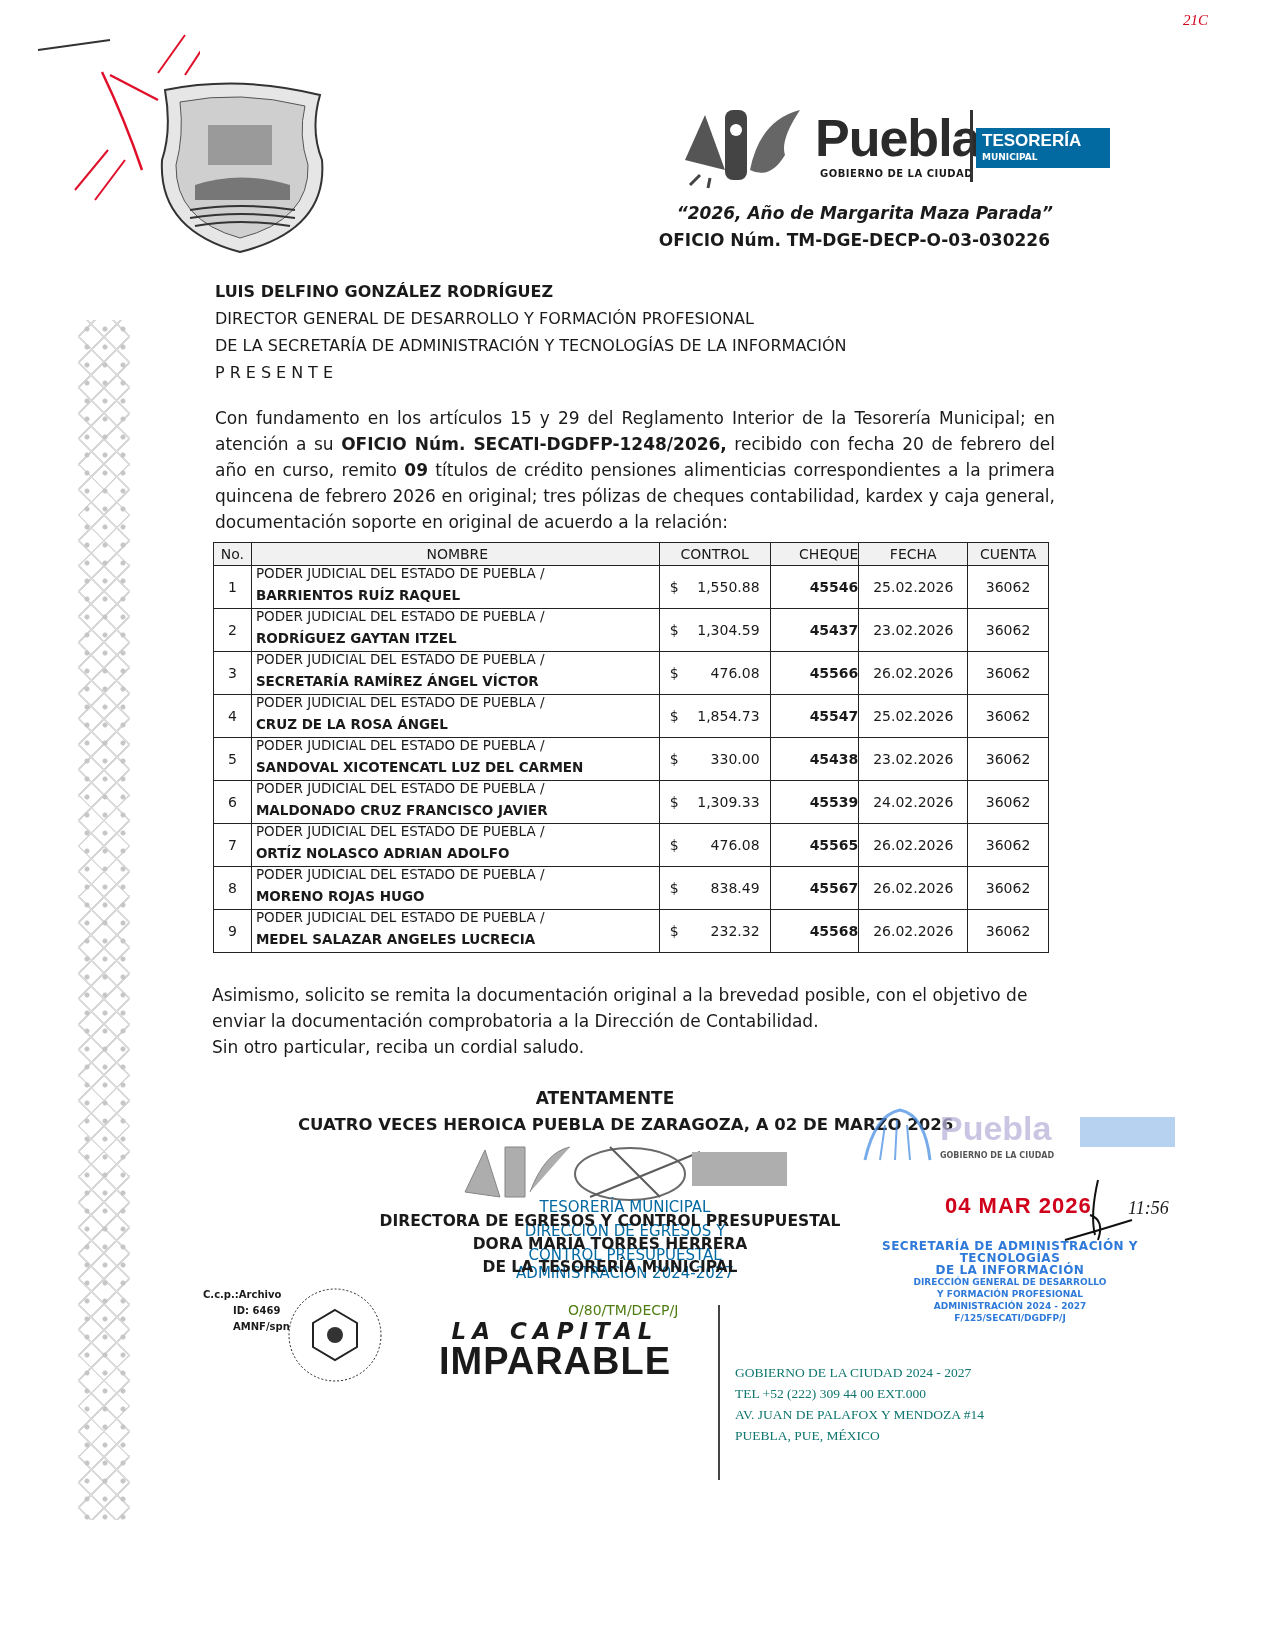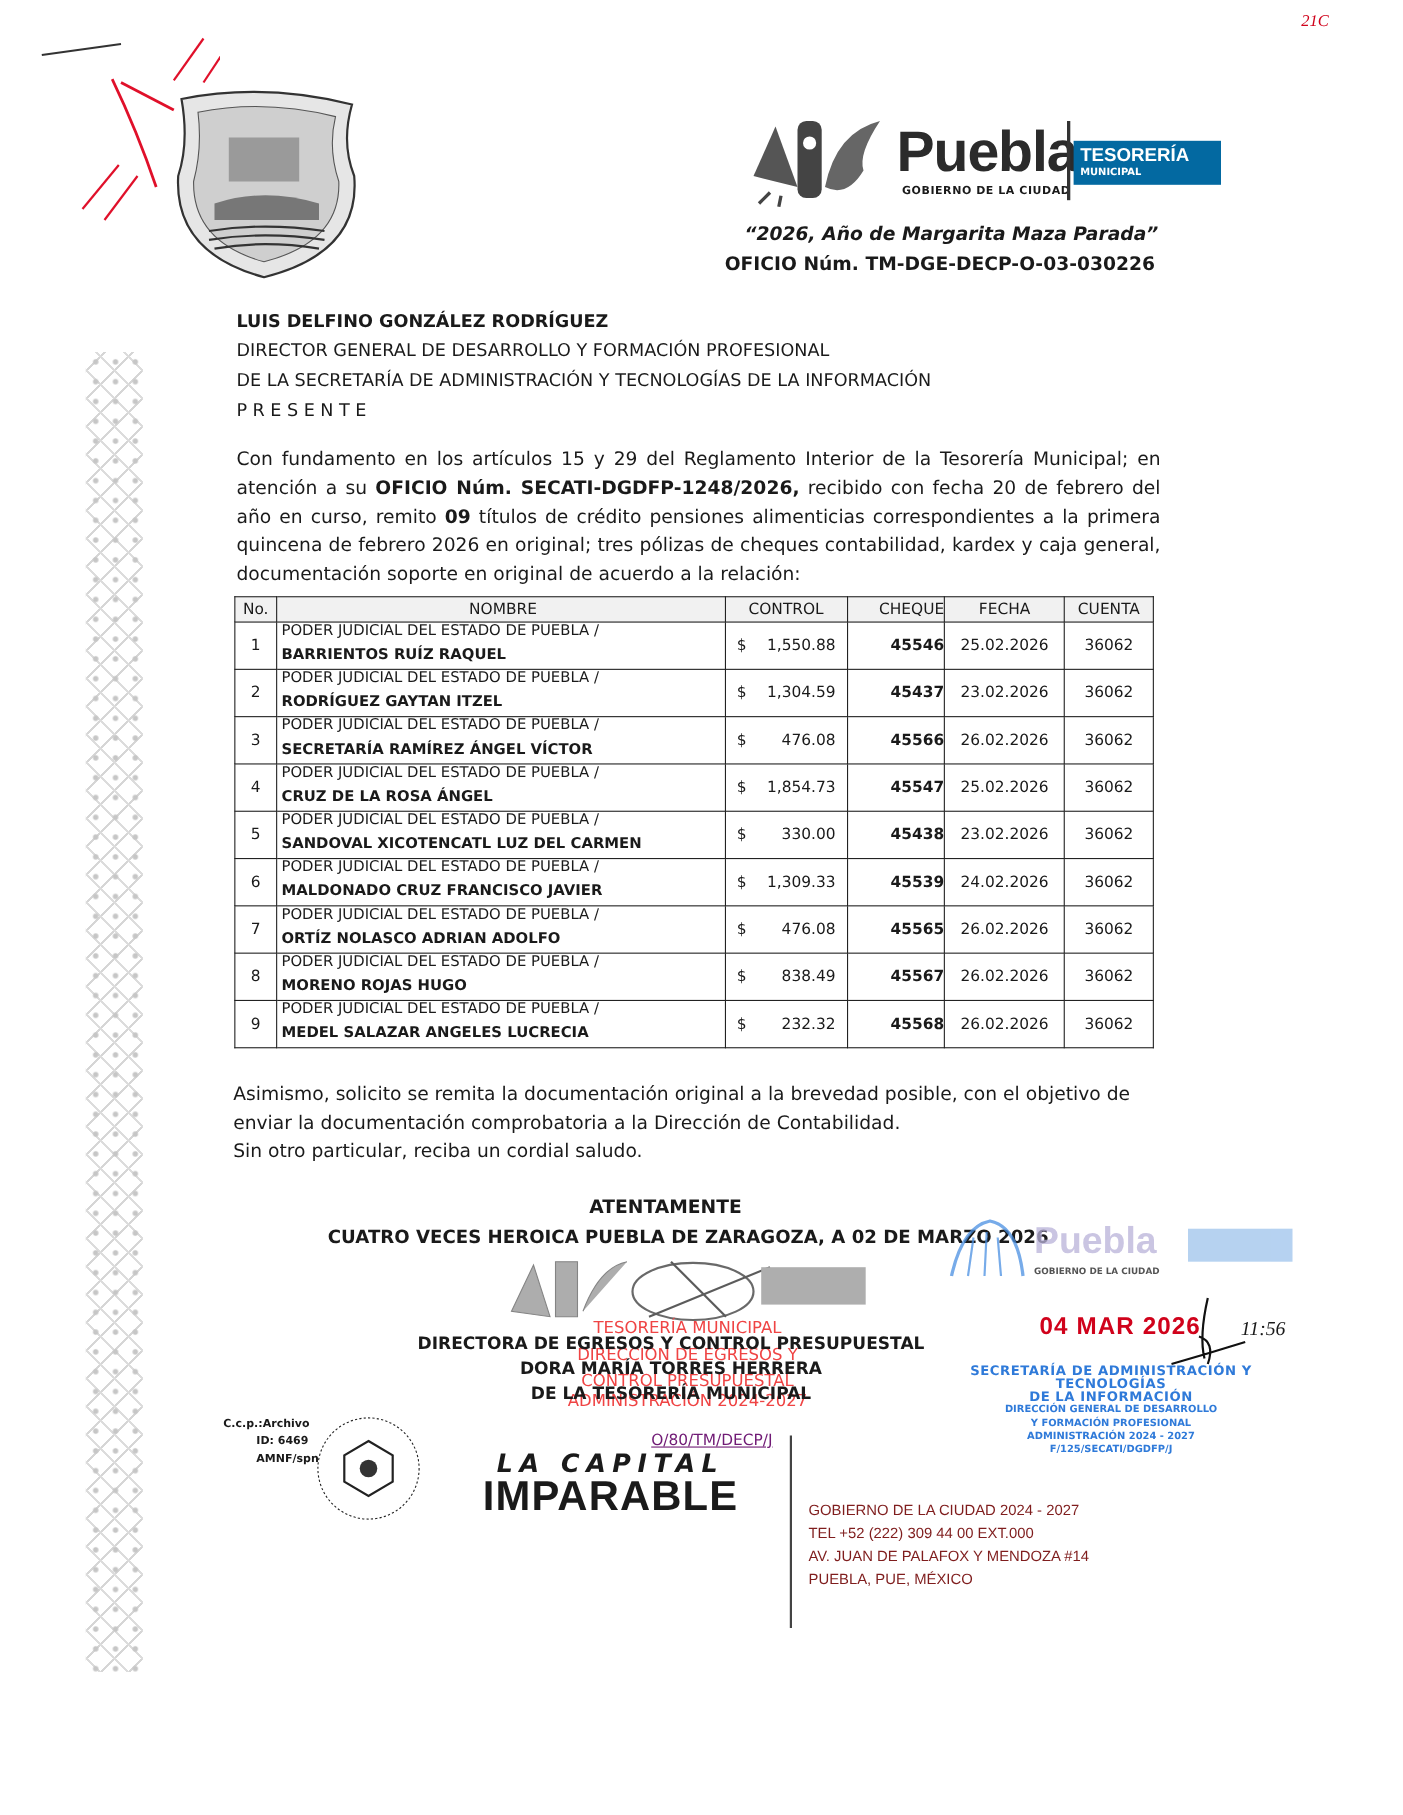--- a/index.html
+++ b/index.html
@@ -51,32 +51,32 @@
   .c-chq { width:88px; text-align:right; font-weight:bold; }
   .c-fec { width:108px; text-align:center; }
   .c-cta { width:80px; text-align:center; }
 
   .closing { left:212px; top:982px; width:845px; font-size:17px; line-height:26px; }
 
   .atentamente { left:0; width:1210px; top:1088px; text-align:center; font-weight:bold; font-size:17px; }
   .place-date { left:298px; top:1115px; font-weight:bold; font-size:16.5px; }
 
   .sign-block { left:360px; top:1210px; width:500px; text-align:center; font-weight:bold; font-size:15.5px; line-height:23px; }
-  .stamp-lines { left:480px; top:1198px; width:290px; text-align:center; color:#ef4444; font-size:15px; line-height:18px; }
+  .stamp-lines { left:480px; top:1198px; width:290px; text-align:center; color:#0369a1; font-size:15px; line-height:18px; }
   .seal-logo { left:460px; top:1142px; width:330px; height:60px; opacity:.8; }
-  .ref-code { left:592px; top:1302px; font-size:14px; color:#701a75;text-decoration:underline; }
+  .ref-code { left:568px; top:1302px; font-size:14px; color:#4d7c0f; }
 
   .ccp { left:203px; top:1287px; font-size:10px; font-weight:bold; line-height:16px; }
   .eq-seal { left:285px; top:1285px; width:100px; height:100px; }
 
   .capital { left:420px; top:1318px; width:270px; text-align:center; }
   .capital .l1 { font-size:23px; font-weight:bold; letter-spacing:6px;font-style:italic; }
   .capital .l2 { font-size:38px; font-weight:bold; font-family:"Liberation Sans", sans-serif; letter-spacing:1px; margin-top:-4px; }
   .footer-divider { left:718px; top:1305px; width:2px; height:175px; background:#444; }
-  .footer-addr { left:735px; top:1362px; font-size:13.5px; line-height:21px; color:#7f1d1d; font-family:Liberation Sans, sans-serif; }
+  .footer-addr { left:735px; top:1362px; font-size:13.5px; line-height:21px; color:#0f766e; font-family:Liberation Serif, serif; }
 
   
   .rec-logo { left:855px; top:1105px; width:320px; height:60px; opacity:.75; }
   .rec-date { left:945px; top:1193px; font-size:22px; color:#d0021b; font-family:"Liberation Sans", sans-serif; font-weight:bold; letter-spacing:1px; }
   .rec-time { left:1128px; top:1198px; font-size:18px; font-family:"Liberation Serif", serif; font-style:italic; }
   .rec-dept { left:845px; top:1240px; width:330px; text-align:center; color:#2f7ad9; font-size:11px; line-height:12px; font-weight:bold; }
   .rec-dept .main { font-size:12px; letter-spacing:.5px; }
 
   .page-mark { left:1183px; top:12px; color:#d0021b; font-size:15px; font-family:"Liberation Serif", serif; font-style:italic; }
 </style>

